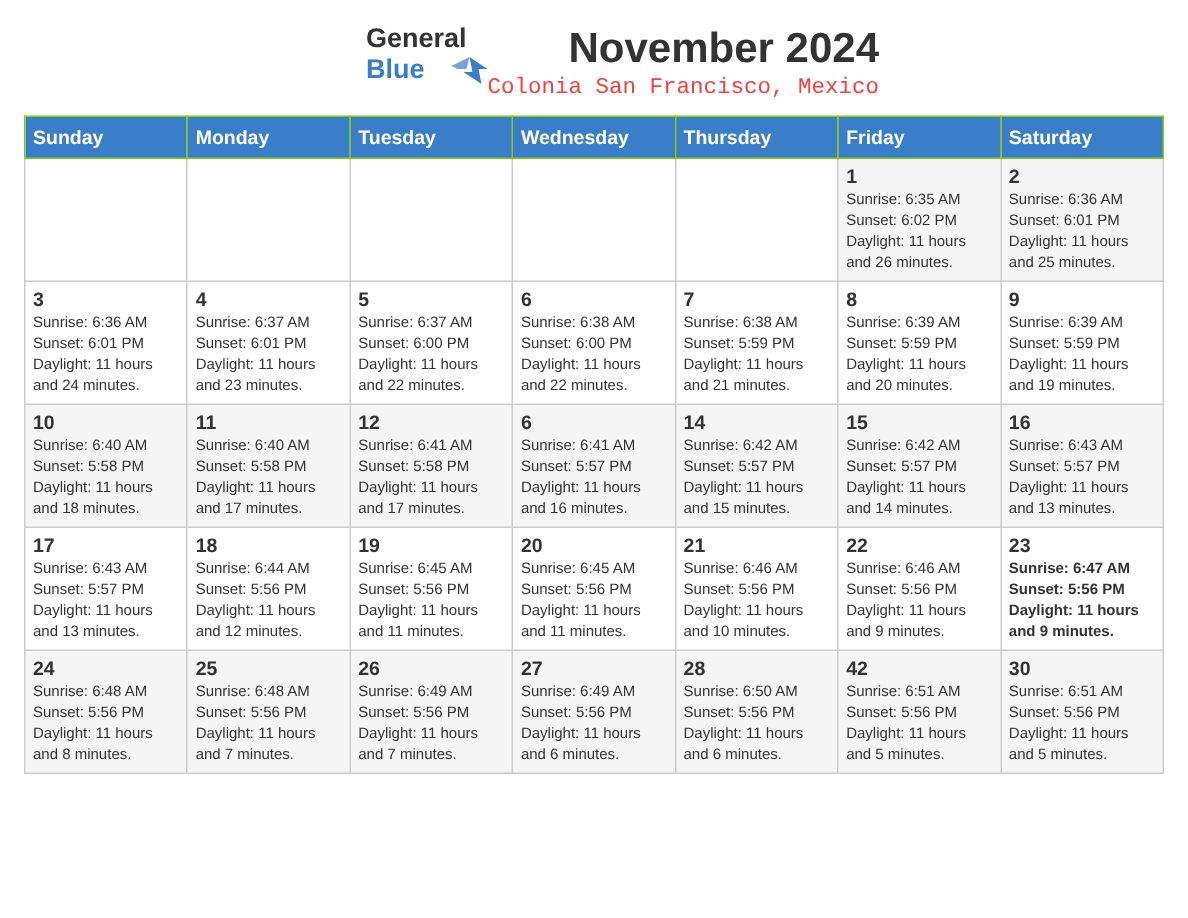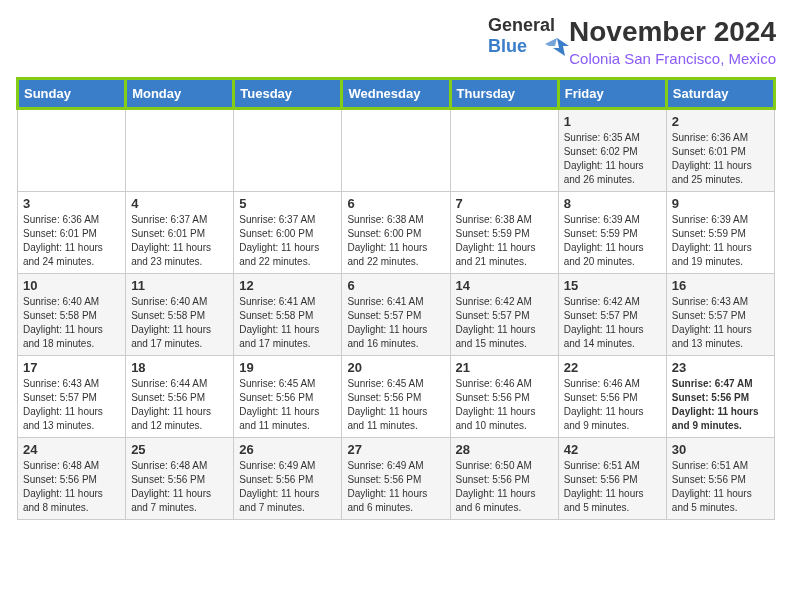--- a/index.html
+++ b/index.html
@@ -5,56 +5,57 @@
     * { margin: 0; padding: 0; box-sizing: border-box; }
     body {
       font-family: Arial, sans-serif;
       background: #fff;
       width: 792px;
       min-height: 612px;
       padding: 16px;
     }
     .header {
       display: flex;
-      justify-content: flex-end;
+      justify-content: center;
       align-items: flex-start;
       margin-bottom: 10px;
       margin-left: 38px;
     }
     .logo {
       display: flex;
       align-items: center;
       gap: 4px;
     }
     .title-block {
       text-align: right;
     }
     .main-title {
       font-size: 28px;
       font-weight: bold;
       color: #333;
     }
     .subtitle {
       font-size: 15px;
-      color: #8b5cf6;
+      color: #ef4444;
       margin-top: 2px;
+      font-family: Liberation Mono, monospace;
     }
     table {
       width: 100%;
       border-collapse: collapse;
       table-layout: fixed;
     }
     thead tr th {
       background-color: #3a7dc9;
       color: #fff;
       font-size: 13px;
       font-weight: bold;
       padding: 6px 5px;
       text-align: left;
-      border: 3px solid #84cc16;
+      border: 1px solid #84cc16;
     }
     tbody tr td {
       border: 1px solid #ccc;
       vertical-align: top;
       padding: 4px 5px;
       font-size: 10.5px;
       color: #333;
       min-height: 80px;
       background: #fff;
     }

